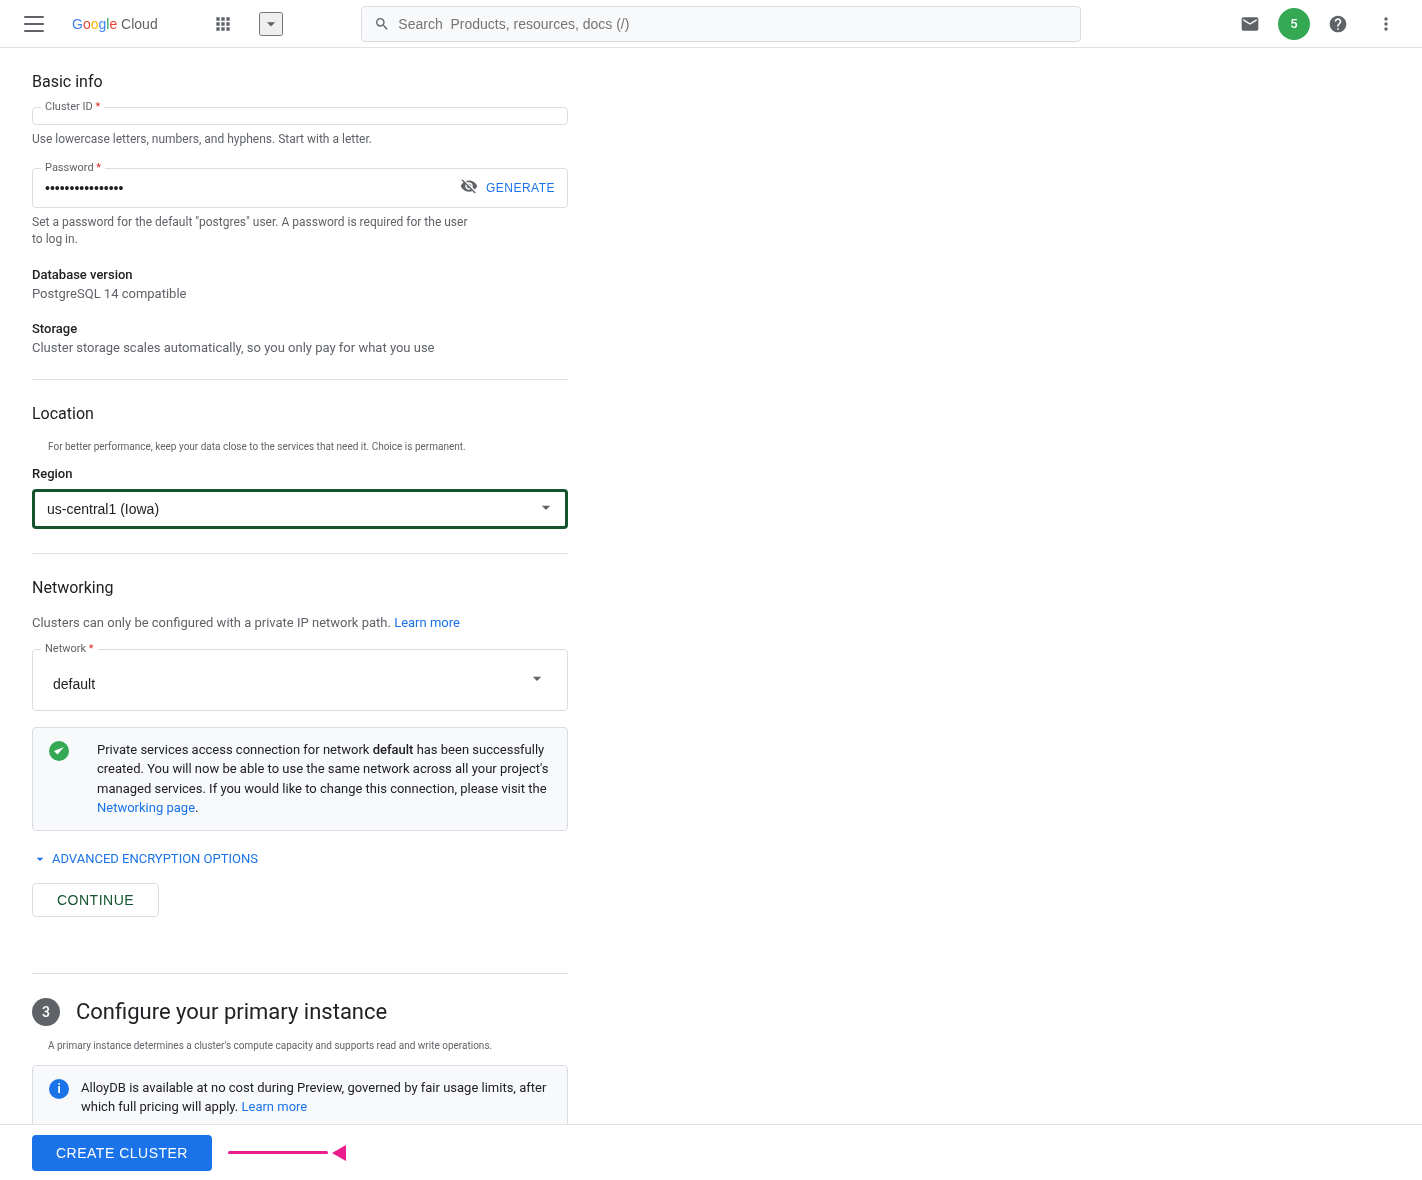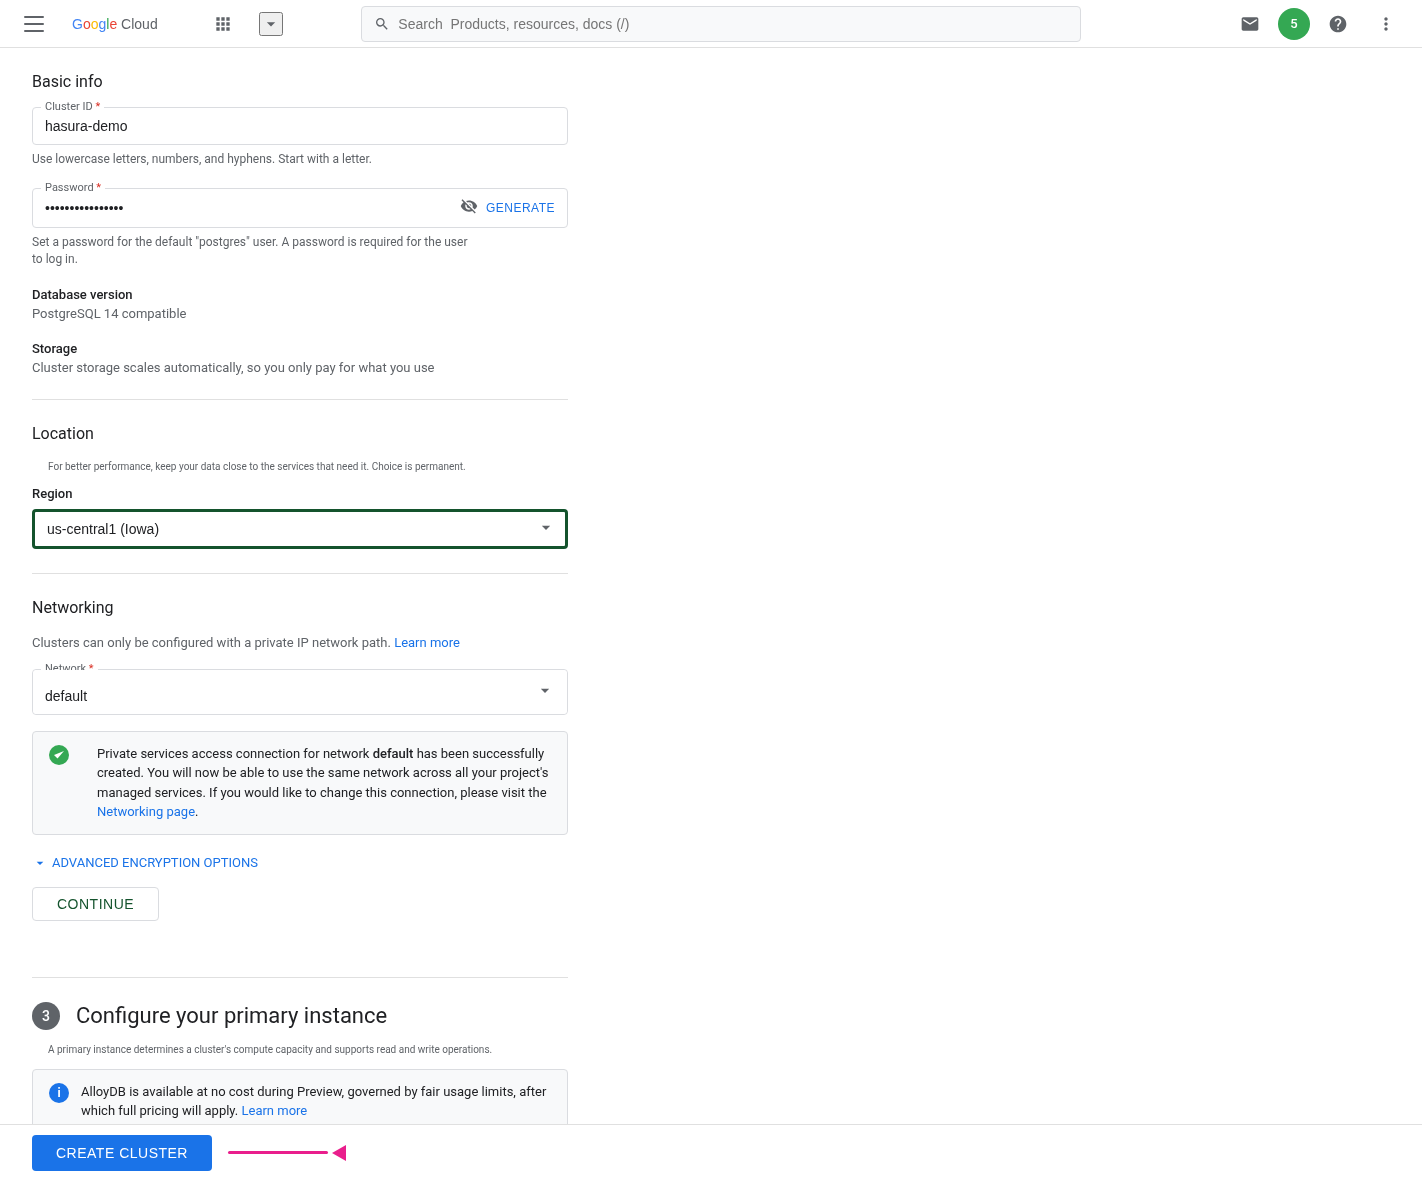--- a/index.html
+++ b/index.html
@@ -197,21 +197,20 @@
     
     <h2 class="section-title">Basic info</h2>
 
     
     <div class="form-group">
       <div class="field-wrapper">
         <span class="field-label">
           <span>Cluster ID</span>
           <span class="required">*</span>
         </span>
-        <input class="field-input" type="text" value="hasura-demo" style="">
       </div>
       <p class="hint-text">Use lowercase letters, numbers, and hyphens. Start with a letter.</p>
     </div>
 
     
     <div class="form-group">
       <div class="field-wrapper">
         <span class="field-label">
           <span>Password</span>
           <span class="required">*</span>
@@ -274,21 +273,21 @@
 
     
     <h2 class="section-title">Networking</h2>
     <p class="networking-desc">
       <span>Clusters can only be configured with a private IP network path.</span>
       <a href="#">Learn more</a>
     </p>
 
     
     <div class="form-group">
-      <div class="field-wrapper" style="padding: 0;">
+      <div class="field-wrapper" style="padding: 8px;">
         <span class="field-label" style="top: -8px; left: 8px;">
           <span>Network</span>
           <span class="required">*</span>
         </span>
         <div class="select-wrapper">
           <select style="border: none; border-radius: 4px; height: 44px; padding-left: 12px; padding-top: 8px;">
             <option>default</option>
           </select>
           <span class="select-arrow">
             <svg width="20" height="20" viewBox="0 0 24 24" fill="#5f6368">

